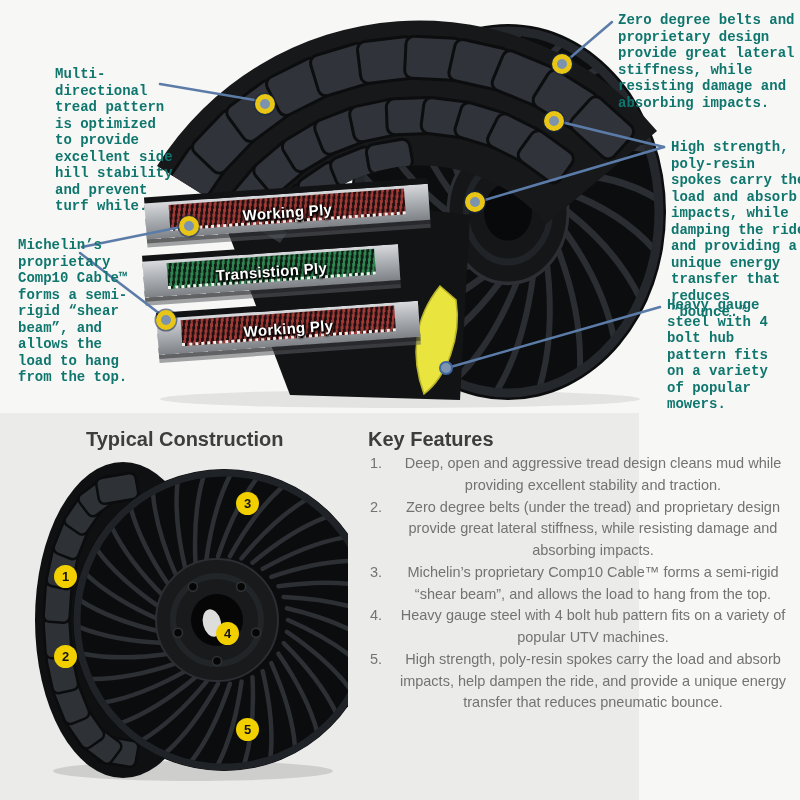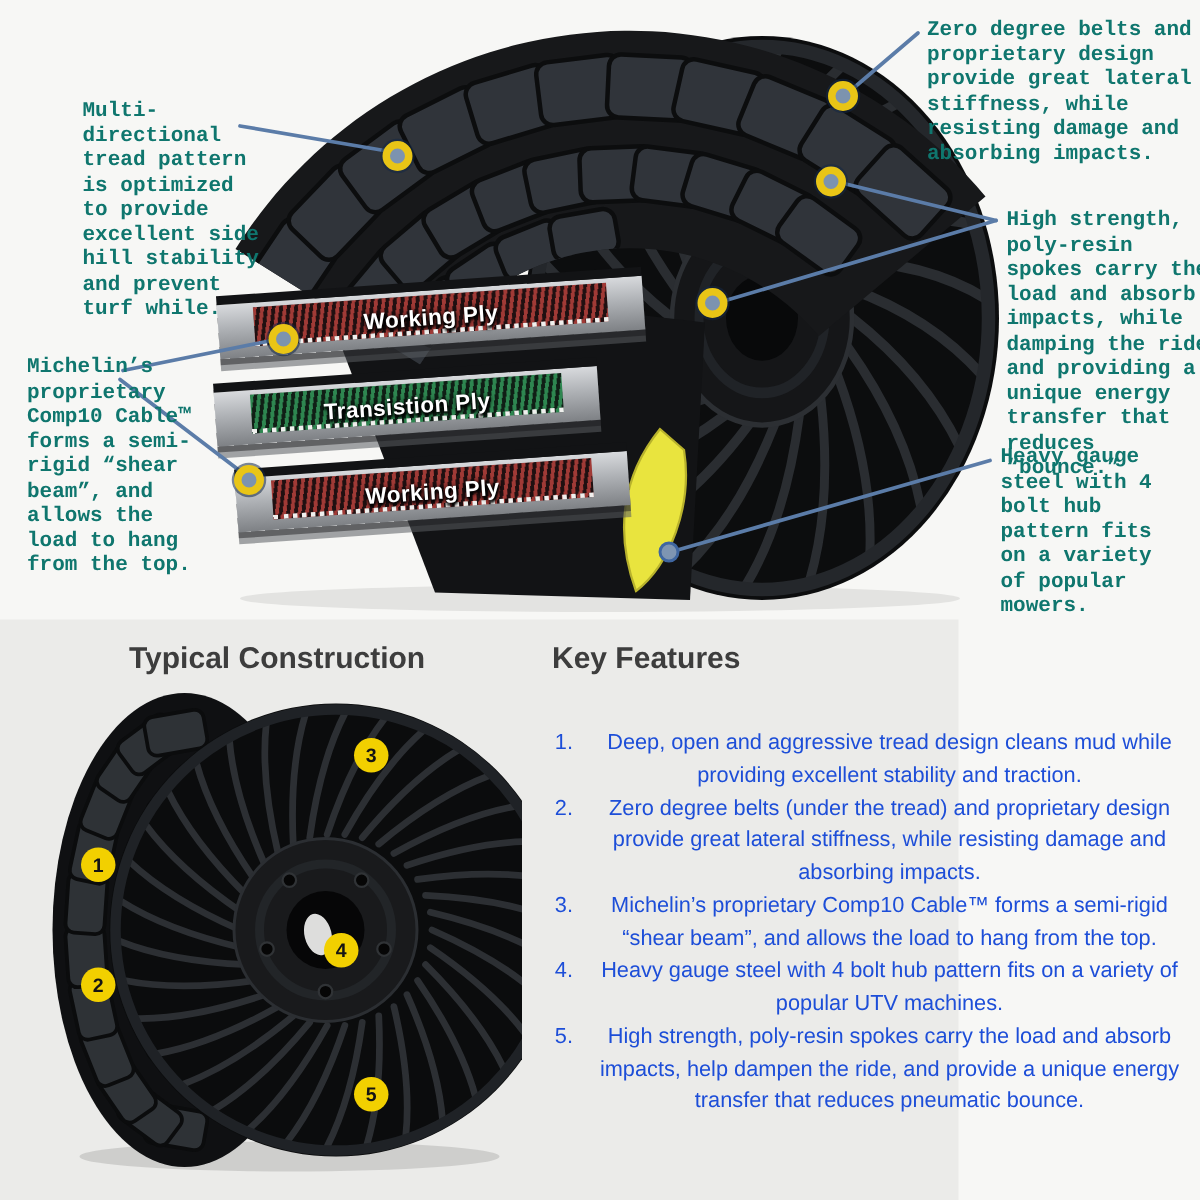--- a/index.html
+++ b/index.html
@@ -39,22 +39,22 @@
 
   
   .bottom-section{position:absolute;left:0;top:413px;width:639px;height:387px;background:#ebebe9;text-align:center;}
   .section-title{position:absolute;top:15px;margin:0;font-size:20px;font-weight:700;color:#3d3d3d;}
   .title-construction{left:86px;}
   .title-features{left:336px;margin-left:32px;}
   .construction-art{position:absolute;left:28px;top:44px;z-index:1;}
   .num-marker{position:absolute;width:23px;height:23px;border-radius:50%;background:#f2d000;
               color:#141414;font-weight:700;font-size:13px;display:flex;align-items:center;
               justify-content:center;z-index:3;}
-  .features-list{position:absolute;left:348px;top:72px;width:412px;margin:0;padding:0 0 0 38px;
-                 font-size:14.5px;line-height:1.5;color:#1d4ed8;}
+  .features-list{position:absolute;left:348px;top:40px;width:412px;margin:0;padding:0 0 0 38px;
+                 font-size:14.5px;line-height:1.5;color:#737373;}
   .features-list li{margin:0;padding-left:2px;}
 </style>
 </head>
 <body>
 
 <div class="page">
 
   <section class="top-section">
 
     <svg class="tire-art" width="800" height="413" viewBox="0 0 800 413">

